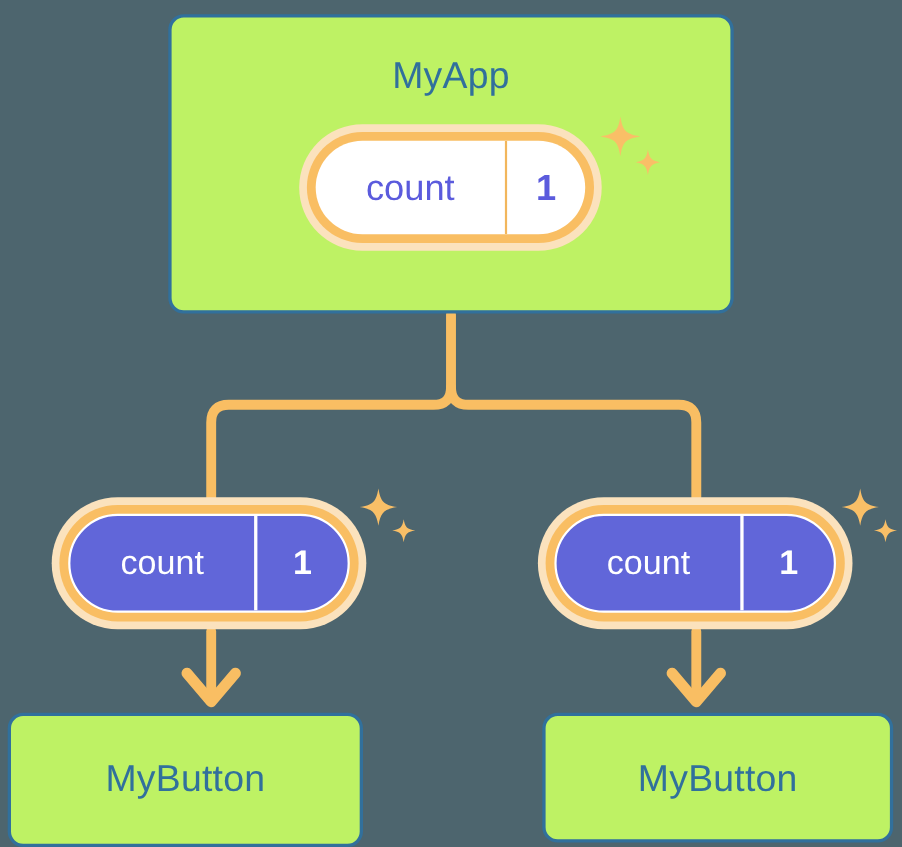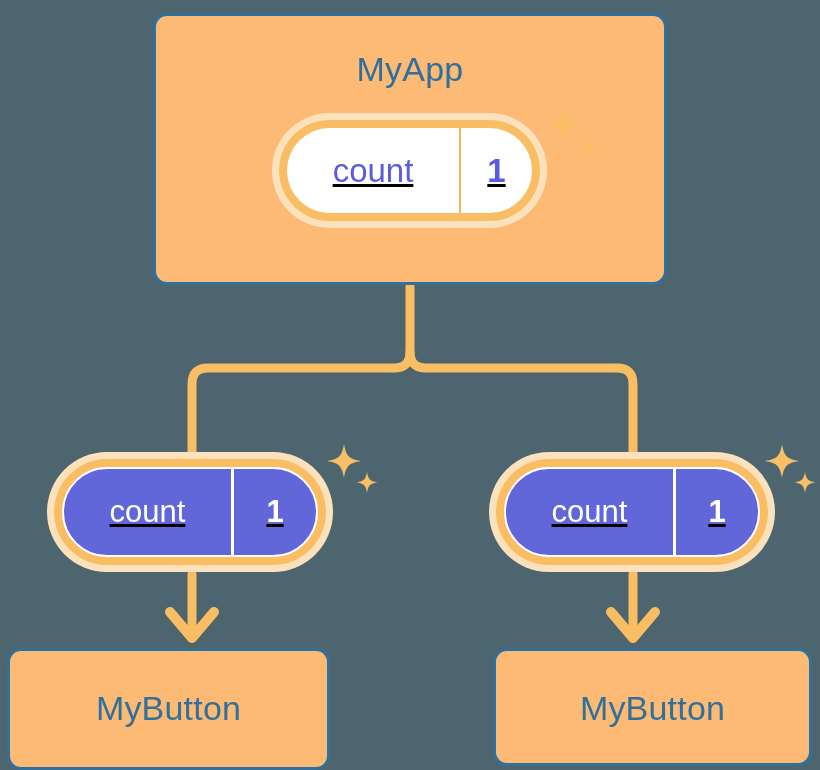--- a/index.html
+++ b/index.html
@@ -25,21 +25,21 @@
     left: 0;
     top: 0;
     width: 820px;
     height: 770px;
     z-index: 1;
   }
 
   
   .comp-box {
     position: absolute;
-    background: #fdba74;
+    background: #bef264;
     border: 3px solid #31709c;
     border-radius: 14px;
     box-sizing: border-box;
     z-index: 2;
   }
   .comp-box.app {
     left: 153px;
     top: 13px;
     width: 514px;
     height: 272px;
@@ -98,21 +98,20 @@
     background: #f9be63;
   }
   
   .pill .body {
     position: absolute;
     left: 15px; top: 15px; right: 15px; bottom: 15px;
     border-radius: 999px;
     display: flex;
     align-items: center;
     overflow: hidden;
-    text-decoration: underline;
   }
   .pill .cell {
     display: flex;
     align-items: center;
     justify-content: center;
     height: 100%;
     box-sizing: border-box;
     white-space: nowrap;
   }
   .pill .cell.key {

